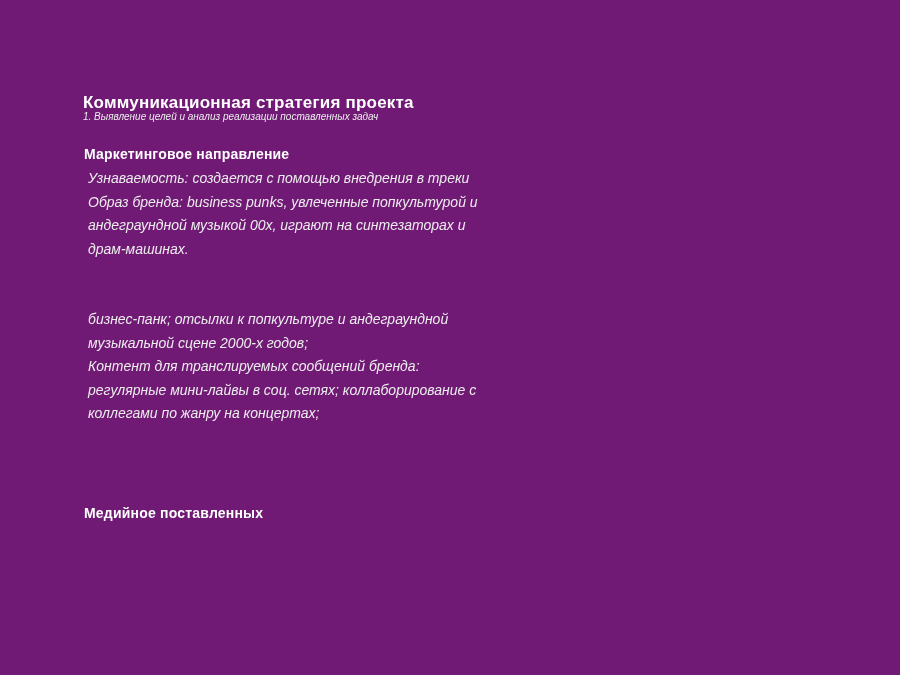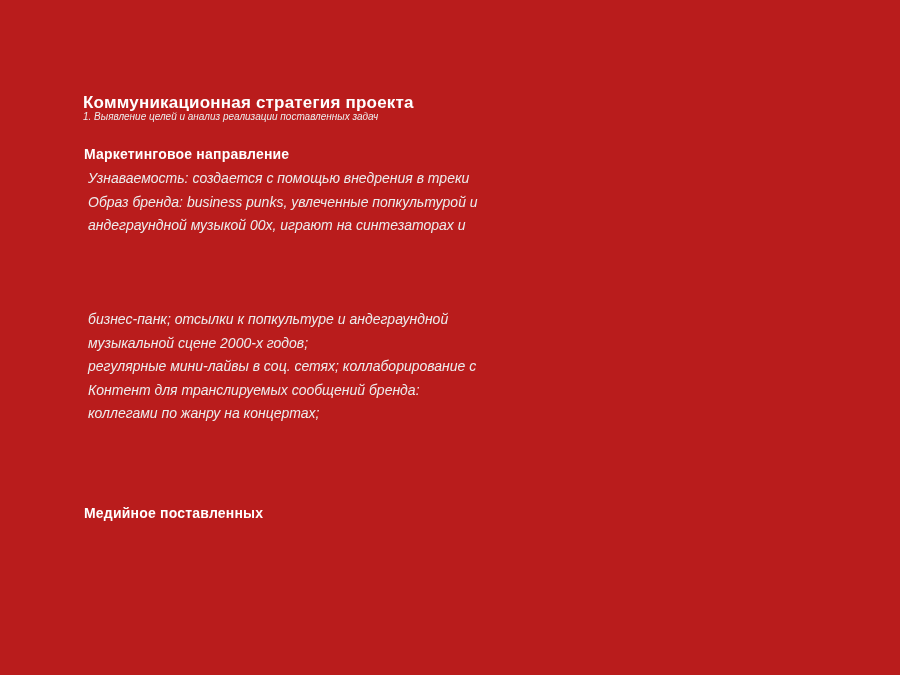--- a/index.html
+++ b/index.html
@@ -13,21 +13,21 @@
     overflow: hidden;
     position: relative;
     font-family: "Liberation Sans", sans-serif;
   }
   .slide {
     position: absolute;
     left: 0;
     top: 0;
     width: 900px;
     height: 675px;
-    background: #b91c1c;
+    background: #701a75;
   }
   .slide-title {
     position: absolute;
     left: 83px;
     top: 81px;
     font-size: 17px;
     font-weight: bold;
     line-height: 22px;
     color: #ffffff;
     letter-spacing: 0.2px;
@@ -79,29 +79,30 @@
   <h1 class="slide-title">Коммуникационная стратегия проекта</h1>
 
   <div class="slide-subtitle">1. Выявление целей и анализ реализации поставленных задач</div>
 
   <div class="section section-1">
     <h2 class="section-heading">Маркетинговое направление</h2>
     <div class="section-body">
       <div class="body-line">Узнаваемость: создается с помощью внедрения в треки</div>
       <div class="body-line">Образ бренда: business punks, увлеченные попкультурой и</div>
       <div class="body-line">андеграундной музыкой 00х, играют на синтезаторах и</div>
+      <div class="body-line">драм-машинах.</div>
     </div>
   </div>
 
   <div class="section section-2">
     <div class="section-body">
       <div class="body-line">бизнес-панк; отсылки к попкультуре и андеграундной</div>
       <div class="body-line">музыкальной сцене 2000-х годов;</div>
+      <div class="body-line">Контент для транслируемых сообщений бренда:</div>
       <div class="body-line">регулярные мини-лайвы в соц. сетях; коллаборирование с</div>
-      <div class="body-line">Контент для транслируемых сообщений бренда:</div>
       <div class="body-line">коллегами по жанру на концертах;</div>
     </div>
   </div>
 
   <div class="section section-3">
     <h2 class="section-heading">Медийное поставленных</h2>
   </div>
 
 </div>
 

